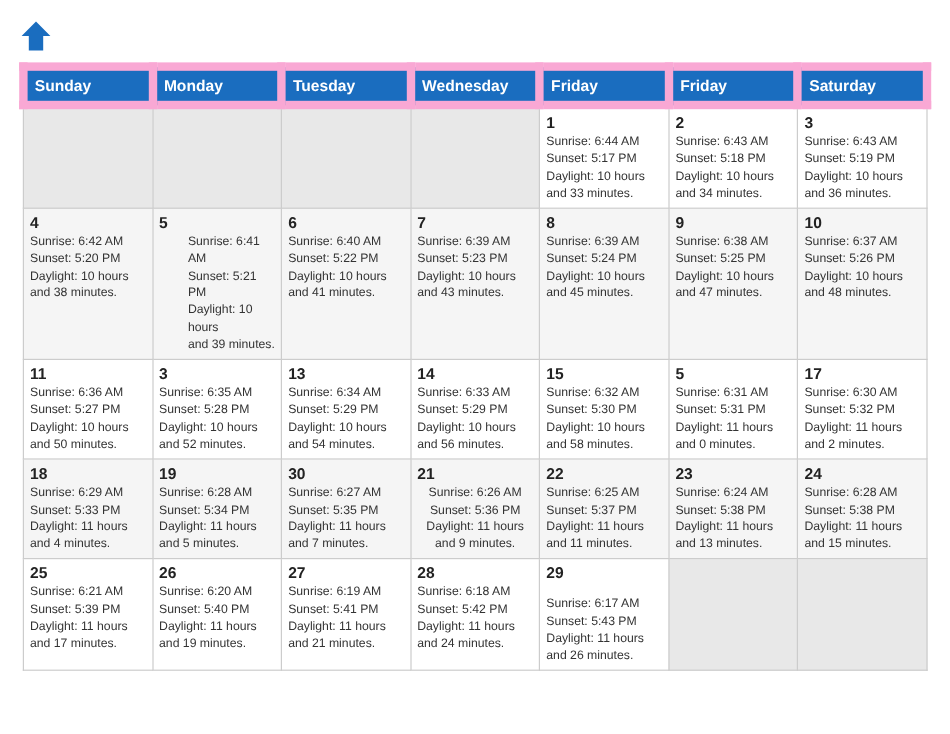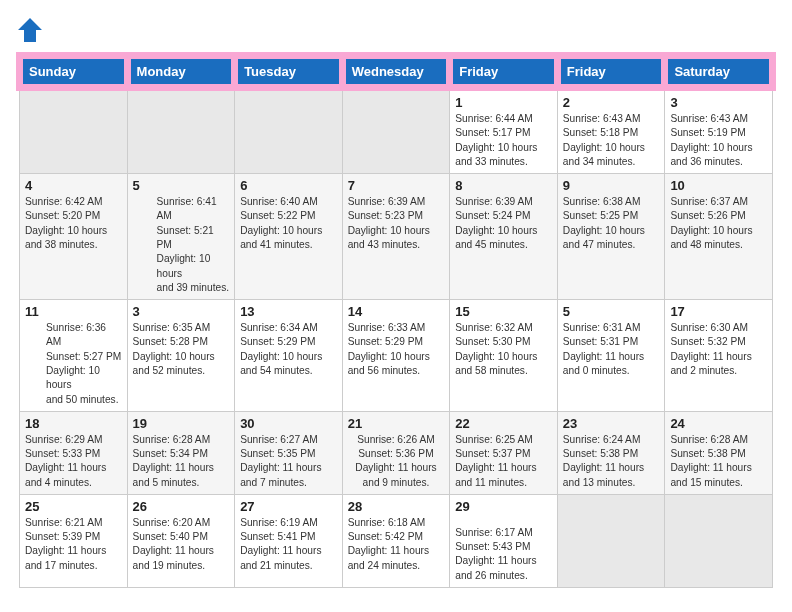--- a/index.html
+++ b/index.html
@@ -194,21 +194,21 @@
           <div class="day-number">10</div>
           <div class="day-info" style="white-space: pre-line;">Sunrise: 6:37 AM
 Sunset: 5:26 PM
 Daylight: 10 hours
 and 48 minutes.</div>
         </td>
       </tr>
       <tr>
         <td>
           <div class="day-number">11</div>
-          <div class="day-info" style="white-space: pre-line; margin-left: 21px;">Sunrise: 6:36 AM
+          <div class="day-info" style="white-space: pre-line;">Sunrise: 6:36 AM
 Sunset: 5:27 PM
 Daylight: 10 hours
 and 50 minutes.</div>
         </td>
         <td>
           <div class="day-number">3</div>
           <div class="day-info" style="white-space: pre-line;">Sunrise: 6:35 AM
 Sunset: 5:28 PM
 Daylight: 10 hours
 and 52 minutes.</div>

